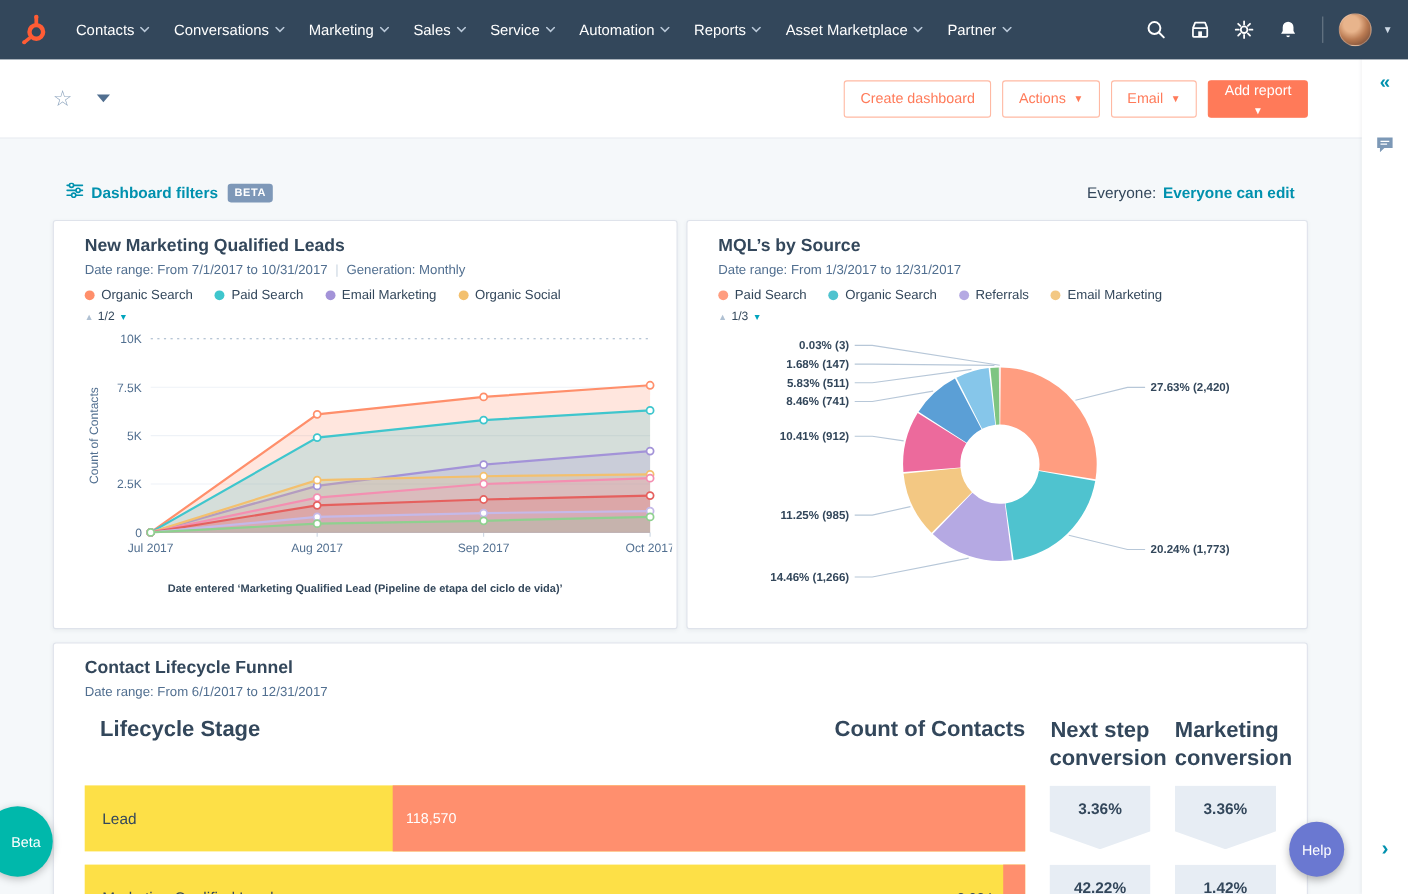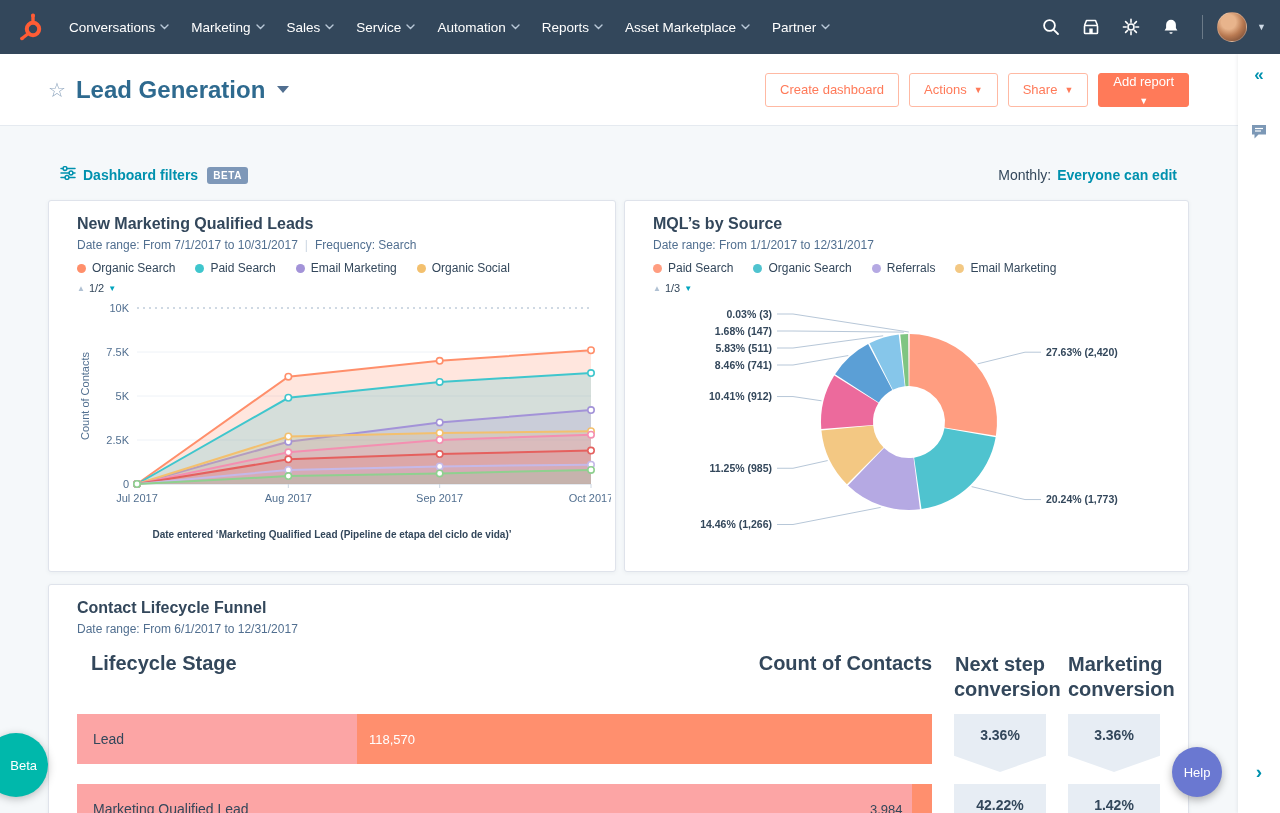--- a/index.html
+++ b/index.html
@@ -74,21 +74,21 @@
   #line-chart text, #donut-chart .ax { font-size:11px; fill:#516f90; }
   #donut-chart text { font-size:10.5px; font-weight:700; fill:#33475b; }
   .chart-caption { margin-top:4px; text-align:center; font-size:10px; font-weight:700; color:#33475b; line-height:1.35; padding:0 26px; }
 
   
   .funnel-card { margin-top:12px; min-height:320px; }
   .funnel-head { display:flex; align-items:flex-start; margin:16px 0 12px; font-weight:700; color:#33475b; font-size:20px; }
   .zone-head { flex:1; display:flex; justify-content:space-between; align-items:flex-start; padding-left:14px; }
   .chev-col { width:92px; margin-left:22px; text-align:center; line-height:1.25; }
   .funnel-row { display:flex; align-items:flex-start; margin-bottom:12px; }
-  .row-zone { flex:1; position:relative; height:50px; background:#fca5a5; display:flex; align-items:center; }
+  .row-zone { flex:1; position:relative; height:60px; background:#fde047; display:flex; align-items:center; }
   .stage-label { padding-left:16px; font-size:14px; color:#33475b; position:relative; z-index:1; }
   .bar-area { position:absolute; right:0; top:0; height:100%; width:575px; }
   .bar { position:absolute; right:0; top:0; height:100%; background:#ff8f6e; }
   .bar-label { position:absolute; left:12px; top:50%; transform:translateY(-50%); font-size:13px; color:#fff; white-space:nowrap; }
   .funnel-row.label-outside .bar-label { left:auto; right:calc(100% + 10px); color:#33475b; }
   .chev { width:92px; margin-left:22px; height:58px; background:#e7edf4;
     clip-path:polygon(0 0,100% 0,100% 72%,50% 100%,0 72%);
     display:flex; align-items:center; justify-content:center; padding-bottom:16px;
     font-weight:700; font-size:14px; color:#33475b; }
 
@@ -108,20 +108,26 @@
     <svg width="28" height="30" viewBox="0 0 28 30">
       <circle cx="16" cy="17" r="6.2" fill="none" stroke="#ff5c35" stroke-width="4"></circle>
       <line x1="16" y1="3.5" x2="16" y2="10" stroke="#ff5c35" stroke-width="3.4" stroke-linecap="round"></line>
       <circle cx="16" cy="3.5" r="2" fill="#ff5c35"></circle>
       <line x1="5" y1="26.5" x2="11" y2="21.8" stroke="#ff5c35" stroke-width="3.2" stroke-linecap="round"></line>
       <circle cx="5" cy="26.5" r="1.8" fill="#ff5c35"></circle>
     </svg>
   </div>
   <div class="nav-items" id="nav-items">
       <div class="nav-item">
+        <span>Contacts</span>
+        <svg width="9" height="6" viewBox="0 0 9 6">
+          <path d="M1 1l3.5 3.5L8 1" fill="none" stroke="#b9c8d8" stroke-width="1.4" stroke-linecap="round"></path>
+        </svg>
+      </div>
+      <div class="nav-item">
         <span>Conversations</span>
         <svg width="9" height="6" viewBox="0 0 9 6">
           <path d="M1 1l3.5 3.5L8 1" fill="none" stroke="#b9c8d8" stroke-width="1.4" stroke-linecap="round"></path>
         </svg>
       </div>
       <div class="nav-item">
         <span>Marketing</span>
         <svg width="9" height="6" viewBox="0 0 9 6">
           <path d="M1 1l3.5 3.5L8 1" fill="none" stroke="#b9c8d8" stroke-width="1.4" stroke-linecap="round"></path>
         </svg>
@@ -192,32 +198,31 @@
       </svg>
     </div>
     <div class="nav-divider"></div>
     <div class="avatar"></div>
     <span class="avatar-caret">▼</span>
   </div>
 </nav>
 
 <header class="page-header">
   <span class="star-icon">☆</span>
-  <span class="dash-title">Lead Generation</span>
   <span class="title-caret"></span>
   <div class="header-buttons">
     <button class="btn">
         <span>Create dashboard</span>
       </button>
     <button class="btn">
         <span>Actions</span>
         <span class="caret">▼</span>
       </button>
     <button class="btn">
-        <span>Share</span>
+        <span>Email</span>
         <span class="caret">▼</span>
       </button>
     <button class="btn primary">
         <span>Add report</span>
         <span class="caret">▼</span>
       </button>
   </div>
 </header>
 
 <aside class="rail">
@@ -243,30 +248,30 @@
             <line x1="1" y1="11.5" x2="15" y2="11.5"></line>
         </g>
         <circle cx="5" cy="2.5" r="1.9" fill="#fff" stroke="#0091ae" stroke-width="1.5"></circle>
         <circle cx="11" cy="7" r="1.9" fill="#fff" stroke="#0091ae" stroke-width="1.5"></circle>
         <circle cx="7" cy="11.5" r="1.9" fill="#fff" stroke="#0091ae" stroke-width="1.5"></circle>
       </svg>
     </span>
     <span class="filters-label">Dashboard filters</span>
     <span class="beta-badge">BETA</span>
     <span class="assigned">
-      <span>Monthly:</span><span class="assigned-link">Everyone can edit</span>
+      <span>Everyone:</span><span class="assigned-link">Everyone can edit</span>
     </span>
   </div>
 
   <div class="cards-row">
 
     <section class="card report-card">
       <h3>New Marketing Qualified Leads</h3>
       <div class="date-range">
-        <span>Date range: From 7/1/2017 to 10/31/2017</span><span class="date-sep">|</span><span>Frequency: Search</span>
+        <span>Date range: From 7/1/2017 to 10/31/2017</span><span class="date-sep">|</span><span>Generation: Monthly</span>
       </div>
       <div class="legend" id="legend-line">
           <span class="legend-item"><span class="legend-dot" style="background:#ff8f6b"></span>Organic Search</span>
           <span class="legend-item"><span class="legend-dot" style="background:#3fc6cd"></span>Paid Search</span>
           <span class="legend-item"><span class="legend-dot" style="background:#a393d8"></span>Email Marketing</span>
           <span class="legend-item"><span class="legend-dot" style="background:#f3c06e"></span>Organic Social</span>
         </div>
       <div class="pager">
         <span class="up">▲</span>
         <span>1/2</span>
@@ -340,21 +345,21 @@
           <circle cx="362.6666666666667" cy="179.44" r="3.2" fill="#fff" stroke="#8fd08f" stroke-width="1.6"></circle>
           <circle cx="514" cy="175.92" r="3.2" fill="#fff" stroke="#8fd08f" stroke-width="1.6"></circle>
           <text transform="rotate(-90 12 102)" x="12" y="102" text-anchor="middle">Count of Contacts</text>
         </svg>
       <div class="chart-caption">Date entered ‘Marketing Qualified Lead (Pipeline de etapa del ciclo de vida)’</div>
     </section>
 
     <section class="card report-card">
       <h3>MQL’s by Source</h3>
       <div class="date-range">
-        <span>Date range: From 1/1/2017 to 12/31/2017</span>
+        <span>Date range: From 1/3/2017 to 12/31/2017</span>
       </div>
       <div class="legend" id="legend-pie">
           <span class="legend-item"><span class="legend-dot" style="background:#ff9d80"></span>Paid Search</span>
           <span class="legend-item"><span class="legend-dot" style="background:#4fc3cf"></span>Organic Search</span>
           <span class="legend-item"><span class="legend-dot" style="background:#b5a9e3"></span>Referrals</span>
           <span class="legend-item"><span class="legend-dot" style="background:#f3c883"></span>Email Marketing</span>
         </div>
       <div class="pager">
         <span class="up">▲</span>
         <span>1/3</span>

